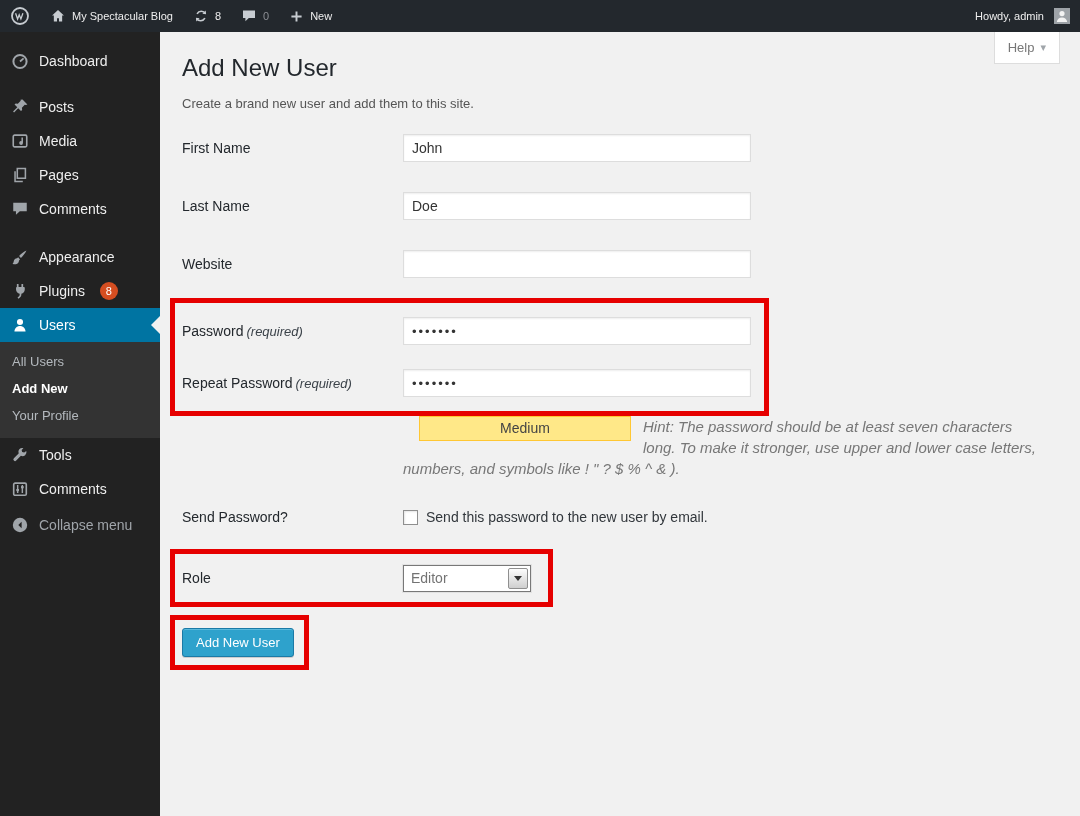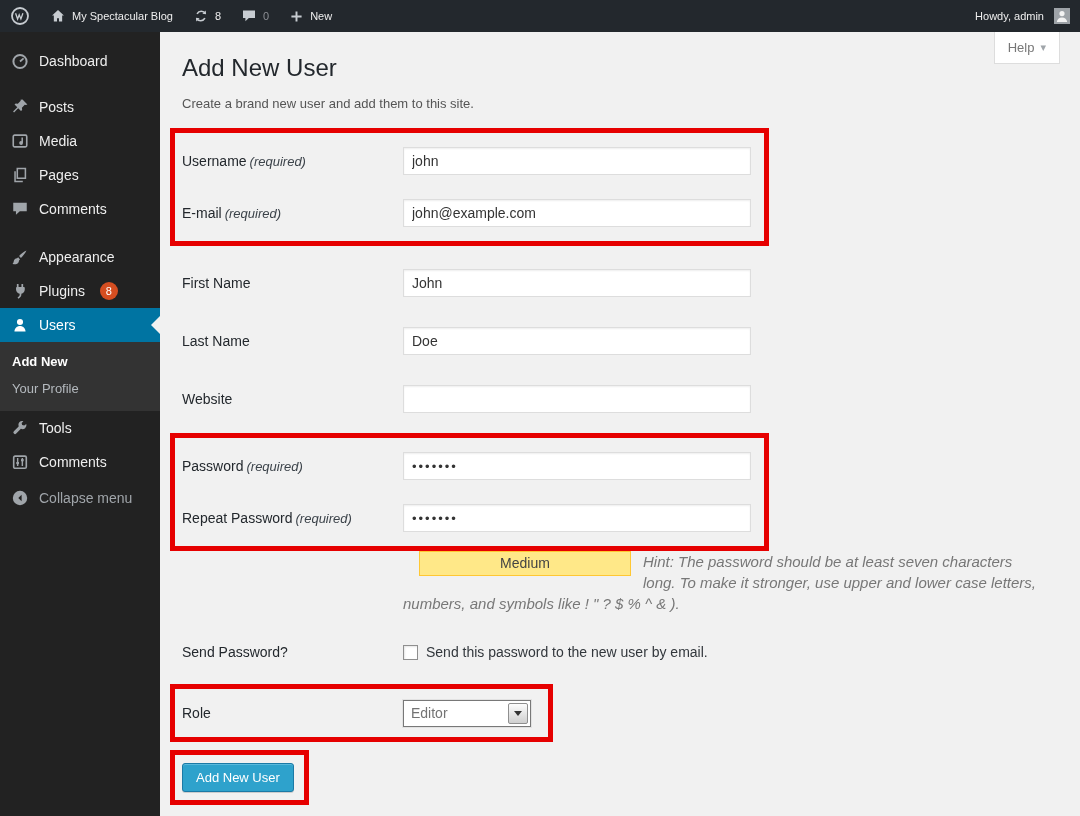--- a/index.html
+++ b/index.html
@@ -214,20 +214,21 @@
   </div>
   <div class="menu-item active">
     <span class="mi-icon">
       <svg width="18" height="18" viewBox="0 0 20 20" fill="currentColor">
           <path d="M10 3.2a3.4 3.4 0 1 1 0 6.8 3.4 3.4 0 0 1 0-6.8zM3.8 17.2c.3-3.7 2.9-6 6.2-6s5.9 2.3 6.2 6z"></path>
         </svg>
     </span>
     <span>Users</span>
   </div>
   <div class="submenu">
+    <div class="submenu-item">All Users</div>
     <div class="submenu-item current">Add New</div>
     <div class="submenu-item">Your Profile</div>
   </div>
   <div class="menu-item">
     <span class="mi-icon">
       <svg width="18" height="18" viewBox="0 0 20 20" fill="currentColor">
           <path d="M17 5.6a4.4 4.4 0 0 1-6 5.3l-5.2 5.3a1.8 1.8 0 0 1-2.6-2.6l5.3-5.2a4.4 4.4 0 0 1 5.3-6l-2 2 .6 2.3 2.3.6z"></path>
         </svg>
     </span>
     <span>Tools</span>
@@ -257,34 +258,20 @@
 
 <div class="content">
   <a class="help-tab">
     <span>Help</span>
     <span class="help-caret">▾</span>
   </a>
 
   <h1 class="page-title">Add New User</h1>
   <p class="intro">Create a brand new user and add them to this site.</p>
 
-  <div class="redbox rb1">
-    <div class="frow">
-      <div class="flabel">
-        <span>Username</span><em>(required)</em>
-      </div>
-      <input class="fin" type="text" value="john" style="">
-    </div>
-    <div class="frow">
-      <div class="flabel">
-        <span>E-mail</span><em>(required)</em>
-      </div>
-      <input class="fin" type="text" value="john@example.com" style="">
-    </div>
-  </div>
 
   <div class="frow plain first-plain">
     <div class="flabel"><span>First Name</span></div>
     <input class="fin" type="text" value="John" style="">
   </div>
   <div class="frow plain">
     <div class="flabel"><span>Last Name</span></div>
     <input class="fin" type="text" value="Doe" style="">
   </div>
   <div class="frow plain">

